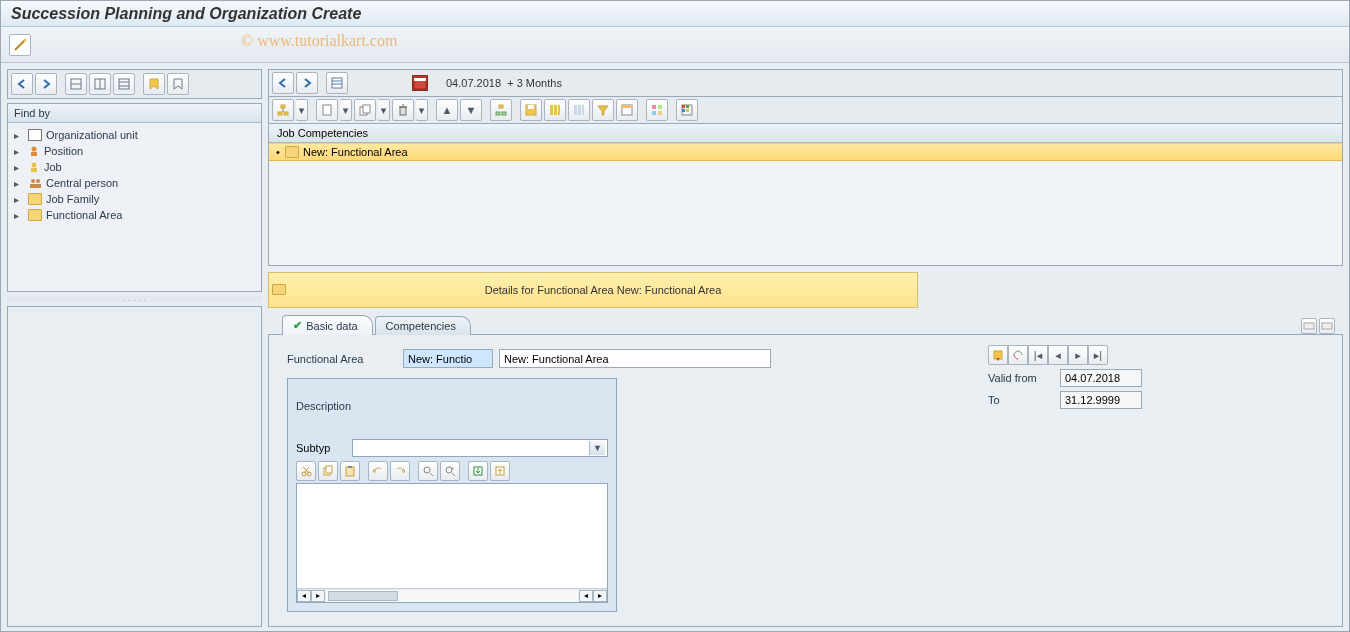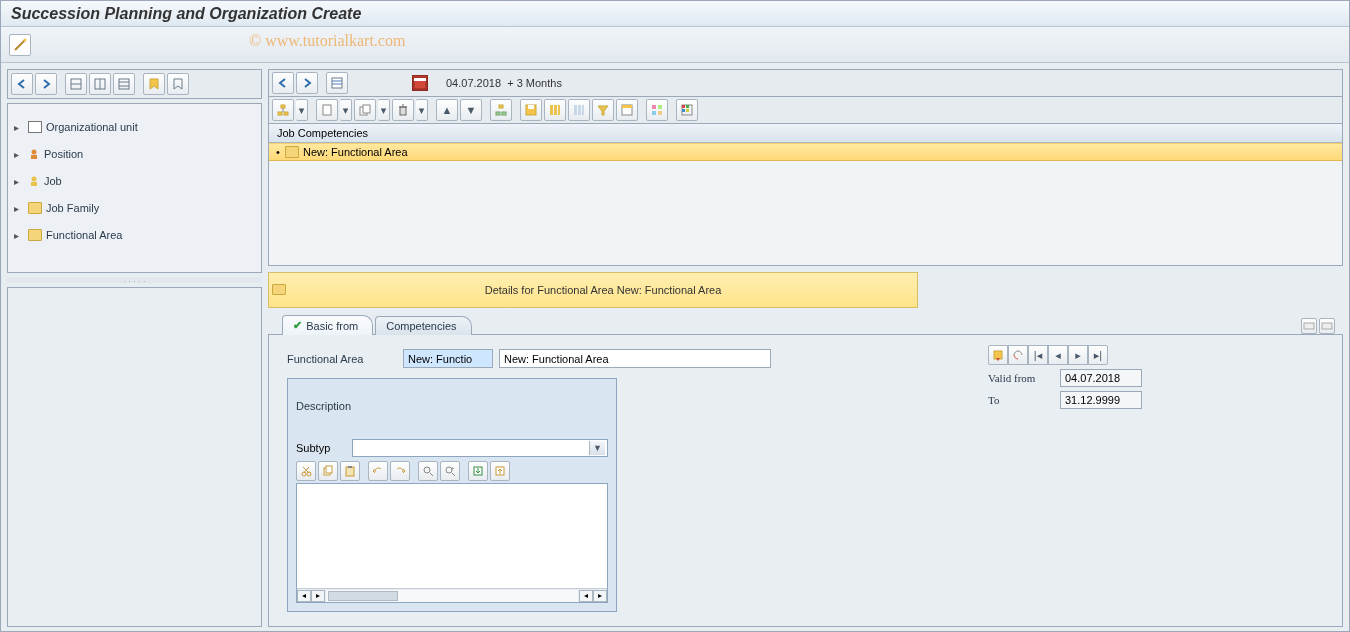--- a/index.html
+++ b/index.html
@@ -21,21 +21,21 @@
   .title-bar h1 { font-size: 16px; font-style: italic; font-weight: bold; color:#333;}
   .app-toolbar {
     background: linear-gradient(#f0f4f8, #e3e9ef);
     height: 36px;
     border-bottom: 1px solid #b8c4d0;
     display: flex; align-items: center; padding: 0 8px;
     position: relative;
   }
   .app-toolbar .tb-btn { width:22px; height:22px; border:1px solid #a8b4c0; background:#fdfdfd; margin-right:3px; border-radius:2px; display:flex;align-items:center;justify-content:center;}
   .watermark {
-    position:absolute; left:248px; top:5px; font-size:16px; color:#f0a040; opacity:0.7; font-family: Georgia, serif;
+    position:absolute; left:240px; top:5px; font-size:16px; color:#f0a040; opacity:0.7; font-family: Georgia, serif;
   }
   .main-area {
     display:flex; height: calc(632px - 26px - 36px);
     background:#e8edf2;
     padding:6px;
     gap:6px;
   }
   .left-pane { width:255px; display:flex; flex-direction:column; gap:4px;}
   .right-pane { flex:1; display:flex; flex-direction:column;}
   .panel {
@@ -61,21 +61,20 @@
     padding:3px 6px;
     border-bottom:1px solid #aab6c2;
     color:#2a3a4a;
   }
   .tree { padding:4px 2px; background:#edf1f5; height:168px;}
   .tree-item {
     display:flex; align-items:center; gap:4px;
     padding:2px 4px;
     color:#2a3a4a;
     cursor:pointer;
-    margin-top:11px;
   }
   .tree-item .caret::before{content:"▸"; font-size:10px; color:#555; width:10px; display:inline-block;}
   .tree-icon { width:14px; height:12px; display:inline-block;}
   .ico-org{background:#fff;border:1px solid #777;}
   .ico-pos{color:#d97a2a;}
   .ico-job{color:#e0b030;}
   .ico-person{color:#c08030;}
   .ico-folder{background:#f5d47a;border:1px solid #caa93e;border-radius:1px;}
   .left-bottom { flex:1; background:#e9eef3; border:1px solid #9aa8b8;}
   .split-handle{height:6px; background:#e2e8ee; text-align:center; color:#9aa; font-size:8px;}
@@ -170,21 +169,21 @@
   }
   .nav-cluster{
     position:absolute; right:200px; top:10px;
     display:flex; flex-direction:column; align-items:flex-start; gap:4px;
   }
   .nav-btns{display:flex; gap:0;}
   .nav-btns .icon-btn{border-radius:0; width:20px; height:20px;}
   .nav-btns .icon-btn:first-child{border-radius:2px 0 0 2px;}
   .nav-btns .icon-btn:last-child{border-radius:0 2px 2px 0;}
   .valid-row{display:flex; align-items:center; gap:6px;}
-  .valid-row label{width:66px; color:#2a3a4a;font-family:Liberation Serif, serif;}
+  .valid-row label{width:66px; color:#2a3a4a;}
   .date-field{width:82px;height:18px;border:1px solid #9aa8b8;background:#f4f6f8;padding:1px 4px;font-size:11px;}
   .desc-group{
     width:330px;
     border:1px solid #8ea6bd;
     background:#d9e6f1;
     padding:0;
   }
   .desc-header{
     padding:21px 8px;
     color:#2a3a4a;
@@ -274,20 +273,21 @@
           </svg>
         </div>
       <div class="icon-btn">
           <svg width="10" height="12">
             <path d="M1 1h8v10l-4-3-4 3z" fill="none" stroke="#6a7a8a"></path>
           </svg>
         </div>
     </div>
 
     <div class="panel find-by-panel">
+      <div class="find-by-header">Find by</div>
       <div class="tree">
         <div class="tree-item">
           <span class="caret"></span>
           <span class="tree-icon ico-org"></span>
           <span>Organizational unit</span>
         </div>
         <div class="tree-item">
           <span class="caret"></span>
           <span class="ico-pos">
               <svg width="12" height="12">
@@ -302,20 +302,31 @@
           <span class="ico-job">
               <svg width="12" height="12">
                 <circle cx="6" cy="4" r="2.5" fill="#e8c24a"></circle>
                 <rect x="3" y="7" width="6" height="4" fill="#e8c24a"></rect>
               </svg>
             </span>
           <span>Job</span>
         </div>
         <div class="tree-item">
           <span class="caret"></span>
+          <span class="ico-person">
+              <svg width="14" height="12">
+                <circle cx="5" cy="4" r="2" fill="#c88a4a"></circle>
+                <circle cx="10" cy="4" r="2" fill="#c88a4a"></circle>
+                <rect x="2" y="7" width="11" height="4" fill="#c88a4a"></rect>
+              </svg>
+            </span>
+          <span>Central person</span>
+        </div>
+        <div class="tree-item">
+          <span class="caret"></span>
           <span class="tree-icon ico-folder"></span>
           <span>Job Family</span>
         </div>
         <div class="tree-item">
           <span class="caret"></span>
           <span class="tree-icon ico-folder"></span>
           <span>Functional Area</span>
         </div>
       </div>
     </div>
@@ -465,21 +476,21 @@
     <div class="details-bar">
       <span class="folder-ic">
           <span class="tree-icon ico-folder" style="width:14px;height:11px;"></span>
         </span>
       <span class="details-text">Details for Functional Area New: Functional Area</span>
     </div>
 
     <div class="tabs-row">
       <div class="tab active">
         <span class="check">✔</span>
-        <span>Basic from</span>
+        <span>Basic data</span>
       </div>
       <div class="tab">
         <span>Competencies</span>
       </div>
       <div class="tab-indicators">
         <div class="icon-btn" style="width:16px;height:16px;">
             <svg width="12" height="12">
               <rect x="1" y="3" width="10" height="6" fill="#eee" stroke="#aaa"></rect>
             </svg>
           </div>

